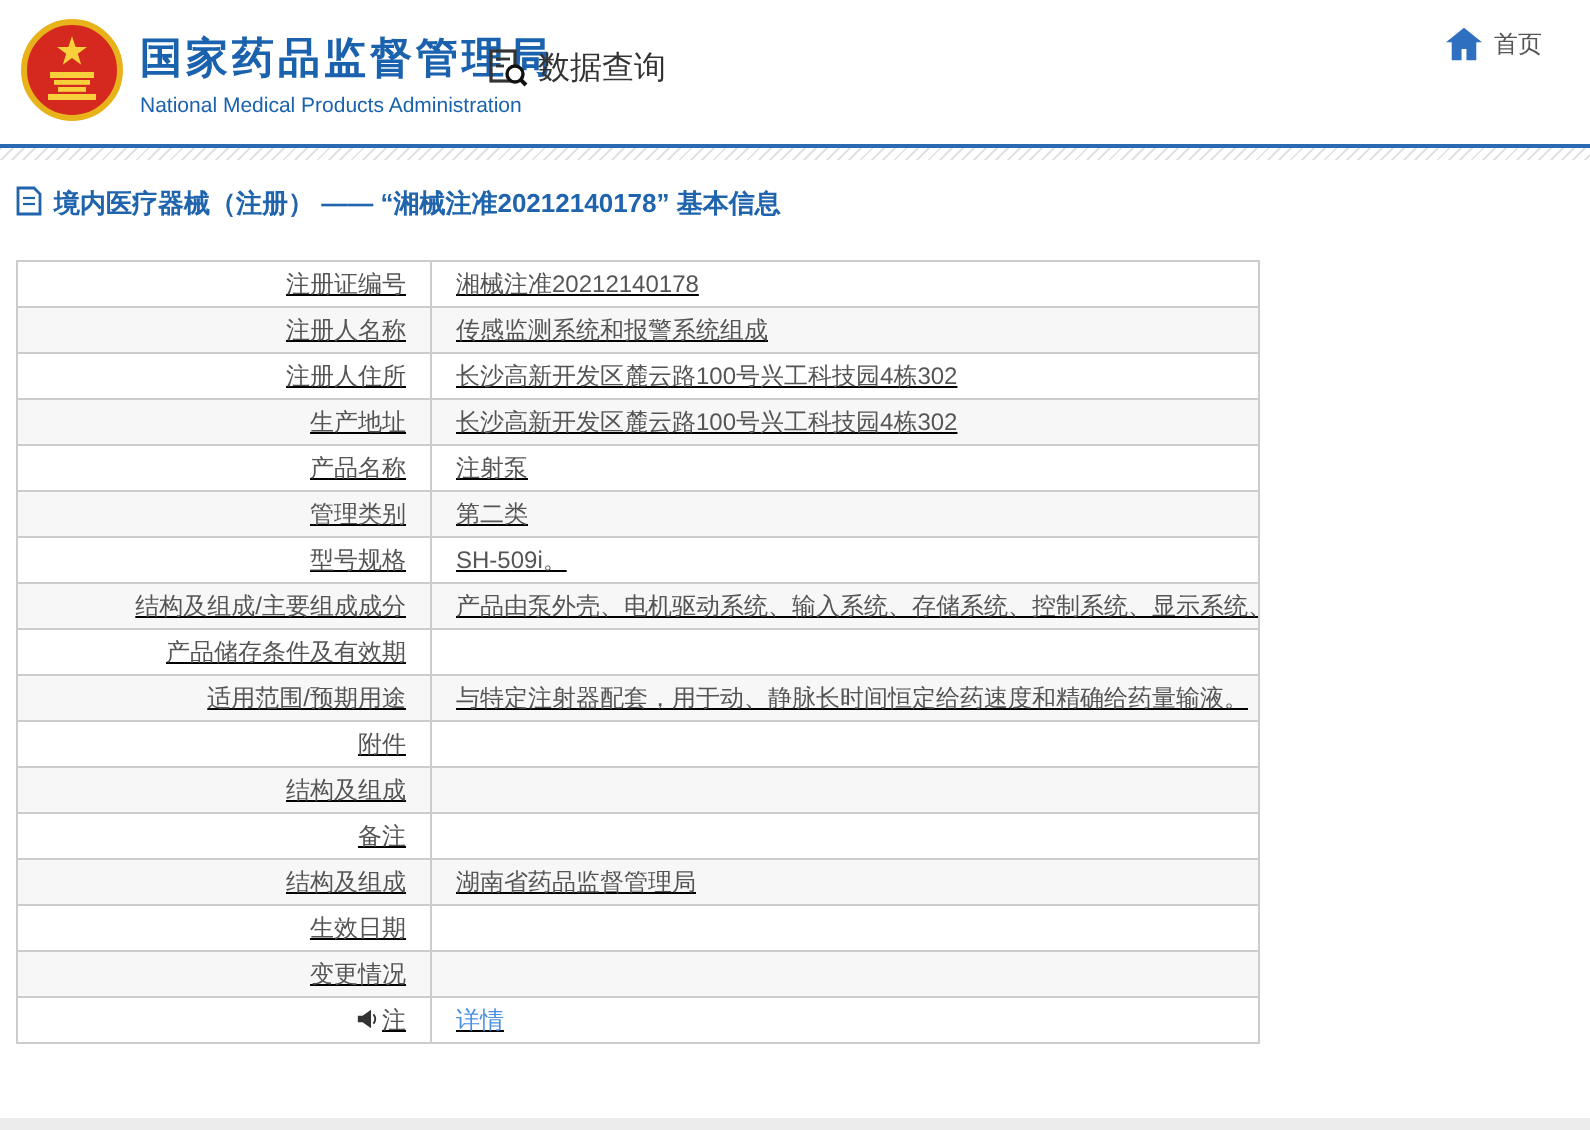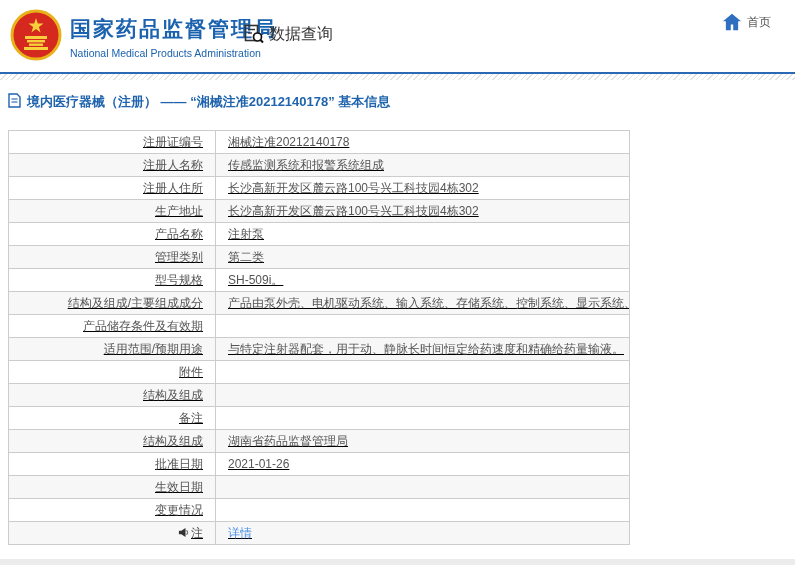--- a/index.html
+++ b/index.html
@@ -144,24 +144,20 @@
       </tr>
       <tr>
         <td class="label-cell">备注</td>
         <td class="value-cell"></td>
       </tr>
       <tr>
         <td class="label-cell">结构及组成</td>
         <td class="value-cell">湖南省药品监督管理局</td>
       </tr>
       <tr>
-        <td class="label-cell">批准日期</td>
-        <td class="value-cell">2021-01-26</td>
-      </tr>
-      <tr>
         <td class="label-cell">生效日期</td>
         <td class="value-cell"></td>
       </tr>
       <tr>
         <td class="label-cell">变更情况</td>
         <td class="value-cell"></td>
       </tr>
       <tr>
         <td class="label-cell"><span class="row-icon"><svg width="11" height="11" viewBox="0 0 12 12">
               <path d="M1 4.2 h2.6 L8.2 1 v10 L3.6 7.8 H1 Z" fill="#333"></path>

